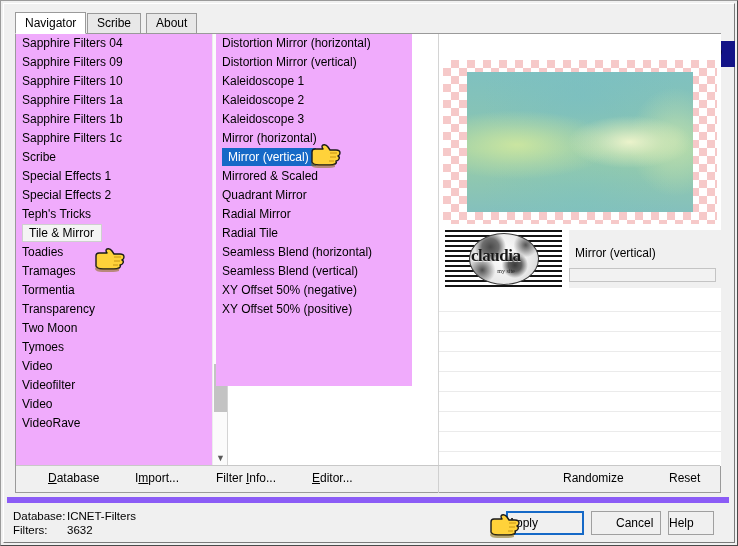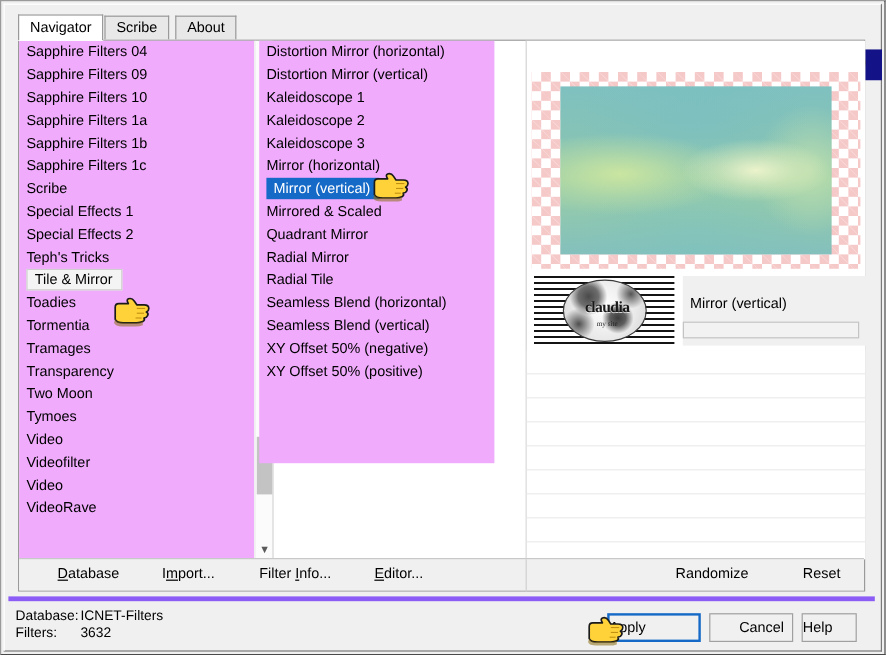--- a/index.html
+++ b/index.html
@@ -238,23 +238,23 @@
       radial-gradient(circle at 66% 62%, #3c3c3c 0%, #5e5e5e 12%, rgba(94,94,94,0) 24%),
       radial-gradient(circle at 18% 72%, #4f4f4f 0%, rgba(79,79,79,0) 20%),
       radial-gradient(circle at 82% 22%, #555 0%, rgba(85,85,85,0) 18%),
       radial-gradient(circle at 50% 45%, #ffffff 0%, #e9e9e9 60%, #cfcfcf 100%);
     border: 1px solid #3a3a3a;
   }
   #thumb-claudia {
     position: absolute;
     left: 26px; top: 17px;
     width: 70px;
-    text-align: center;
+    text-align: left;
     font-family: "Liberation Serif", serif;
-    font-size: 13px;
+    font-size: 17px;
     font-weight: bold;
     color: #171717;
     letter-spacing: -0.5px;
     line-height: 17px;
     text-shadow: 0 1px 0 rgba(255,255,255,0.75);
   }
   #thumb-sub {
     position: absolute;
     left: 26px; top: 38px;
     width: 70px;
@@ -319,21 +319,21 @@
     width: 1px; height: 27px;
     background: #d0d0d0;
   }
 
   
   #statusbar {
     position: absolute;
     left: 6px; top: 496px;
     width: 722px; height: 44px;
     background: #f0f0f0;
-    border-top: 4px solid #8b5cf6;
+    border-top: 6px solid #8b5cf6;
   }
   #status-lines {
     position: absolute;
     left: 6px; top: 6px;
     font-size: 11.5px;
     color: #000;
     line-height: 14px;
   }
   .status-line { white-space: nowrap; }
   .status-label { display: inline-block; width: 54px; }
@@ -396,22 +396,22 @@
       <div class="listitem">Sapphire Filters 10</div>
       <div class="listitem">Sapphire Filters 1a</div>
       <div class="listitem">Sapphire Filters 1b</div>
       <div class="listitem">Sapphire Filters 1c</div>
       <div class="listitem">Scribe</div>
       <div class="listitem">Special Effects 1</div>
       <div class="listitem">Special Effects 2</div>
       <div class="listitem">Teph's Tricks</div>
       <div class="listitem boxed-row"><span class="listitem boxed">Tile &amp; Mirror</span></div>
       <div class="listitem">Toadies</div>
+      <div class="listitem">Tramages</div>
       <div class="listitem">Tormentia</div>
-      <div class="listitem">Tramages</div>
       <div class="listitem">Transparency</div>
       <div class="listitem">Two Moon</div>
       <div class="listitem">Tymoes</div>
       <div class="listitem">Video</div>
       <div class="listitem">Videofilter</div>
       <div class="listitem">Video</div>
       <div class="listitem">VideoRave</div>
 
     </div>
 

